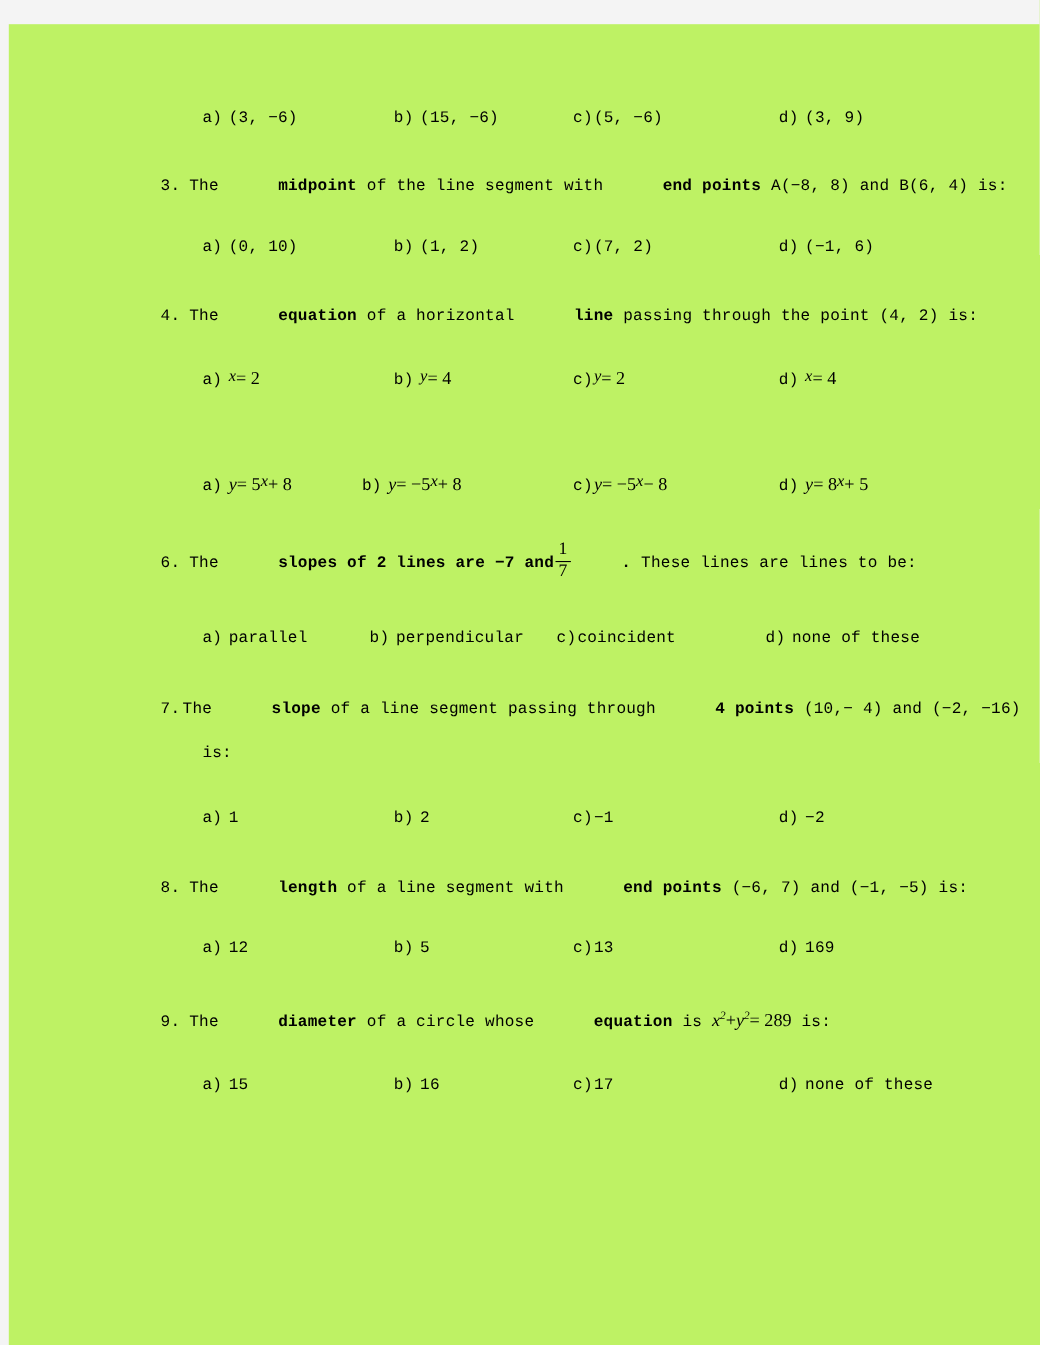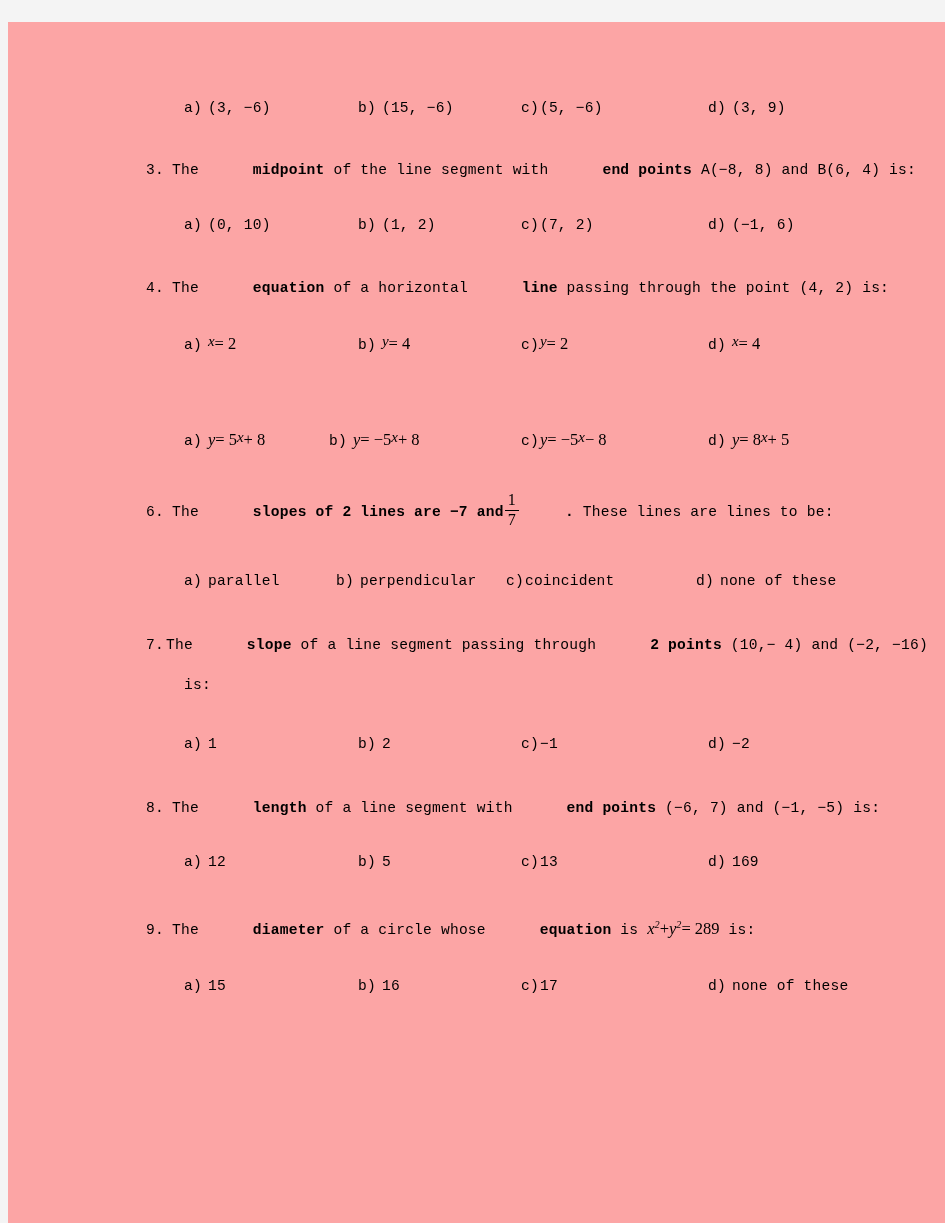--- a/index.html
+++ b/index.html
@@ -12,21 +12,21 @@
     height: 1223px;
     overflow: hidden;
     font-family: "Liberation Mono", "DejaVu Sans Mono", monospace;
   }
   .page {
     position: absolute;
     left: 8px;
     top: 22px;
     width: 937px;
     height: 1201px;
-    background: #fca5a5;
+    background: #bef264;
   }
   .doc {
     position: absolute;
     left: 138px;
     top: 78px;
     width: 740px;
   }
 
   
   .qrow {
@@ -204,21 +204,21 @@
       </span>
       <span class="opt c6-c">
         <span class="lbl snug">c)</span><span>coincident</span>
       </span>
       <span class="opt c6-d">
         <span class="lbl">d)</span><span>none of these</span>
       </span>
     </div>
 
     <div class="qrow">
-      <span class="qnum tight">7.</span><span class="qbody"><span>The </span><span class="b">slope</span><span> of a line segment passing through </span><span class="b">2 points</span><span> (10,− 4)  and  (−2,  −16)</span></span>
+      <span class="qnum tight">7.</span><span class="qbody"><span>The </span><span class="b">slope</span><span> of a line segment passing through </span><span class="b">4 points</span><span> (10,− 4)  and  (−2,  −16)</span></span>
     </div>
     <div class="qrow" style="margin-top:18px; padding-left:38px;">
       <span>is:</span>
     </div>
     <div class="optrow" style="height:62px; margin-top:39px;">
       <span class="opt c-a">
         <span class="lbl">a)</span><span>1</span>
       </span>
       <span class="opt c-b">
         <span class="lbl">b)</span><span>2</span>

